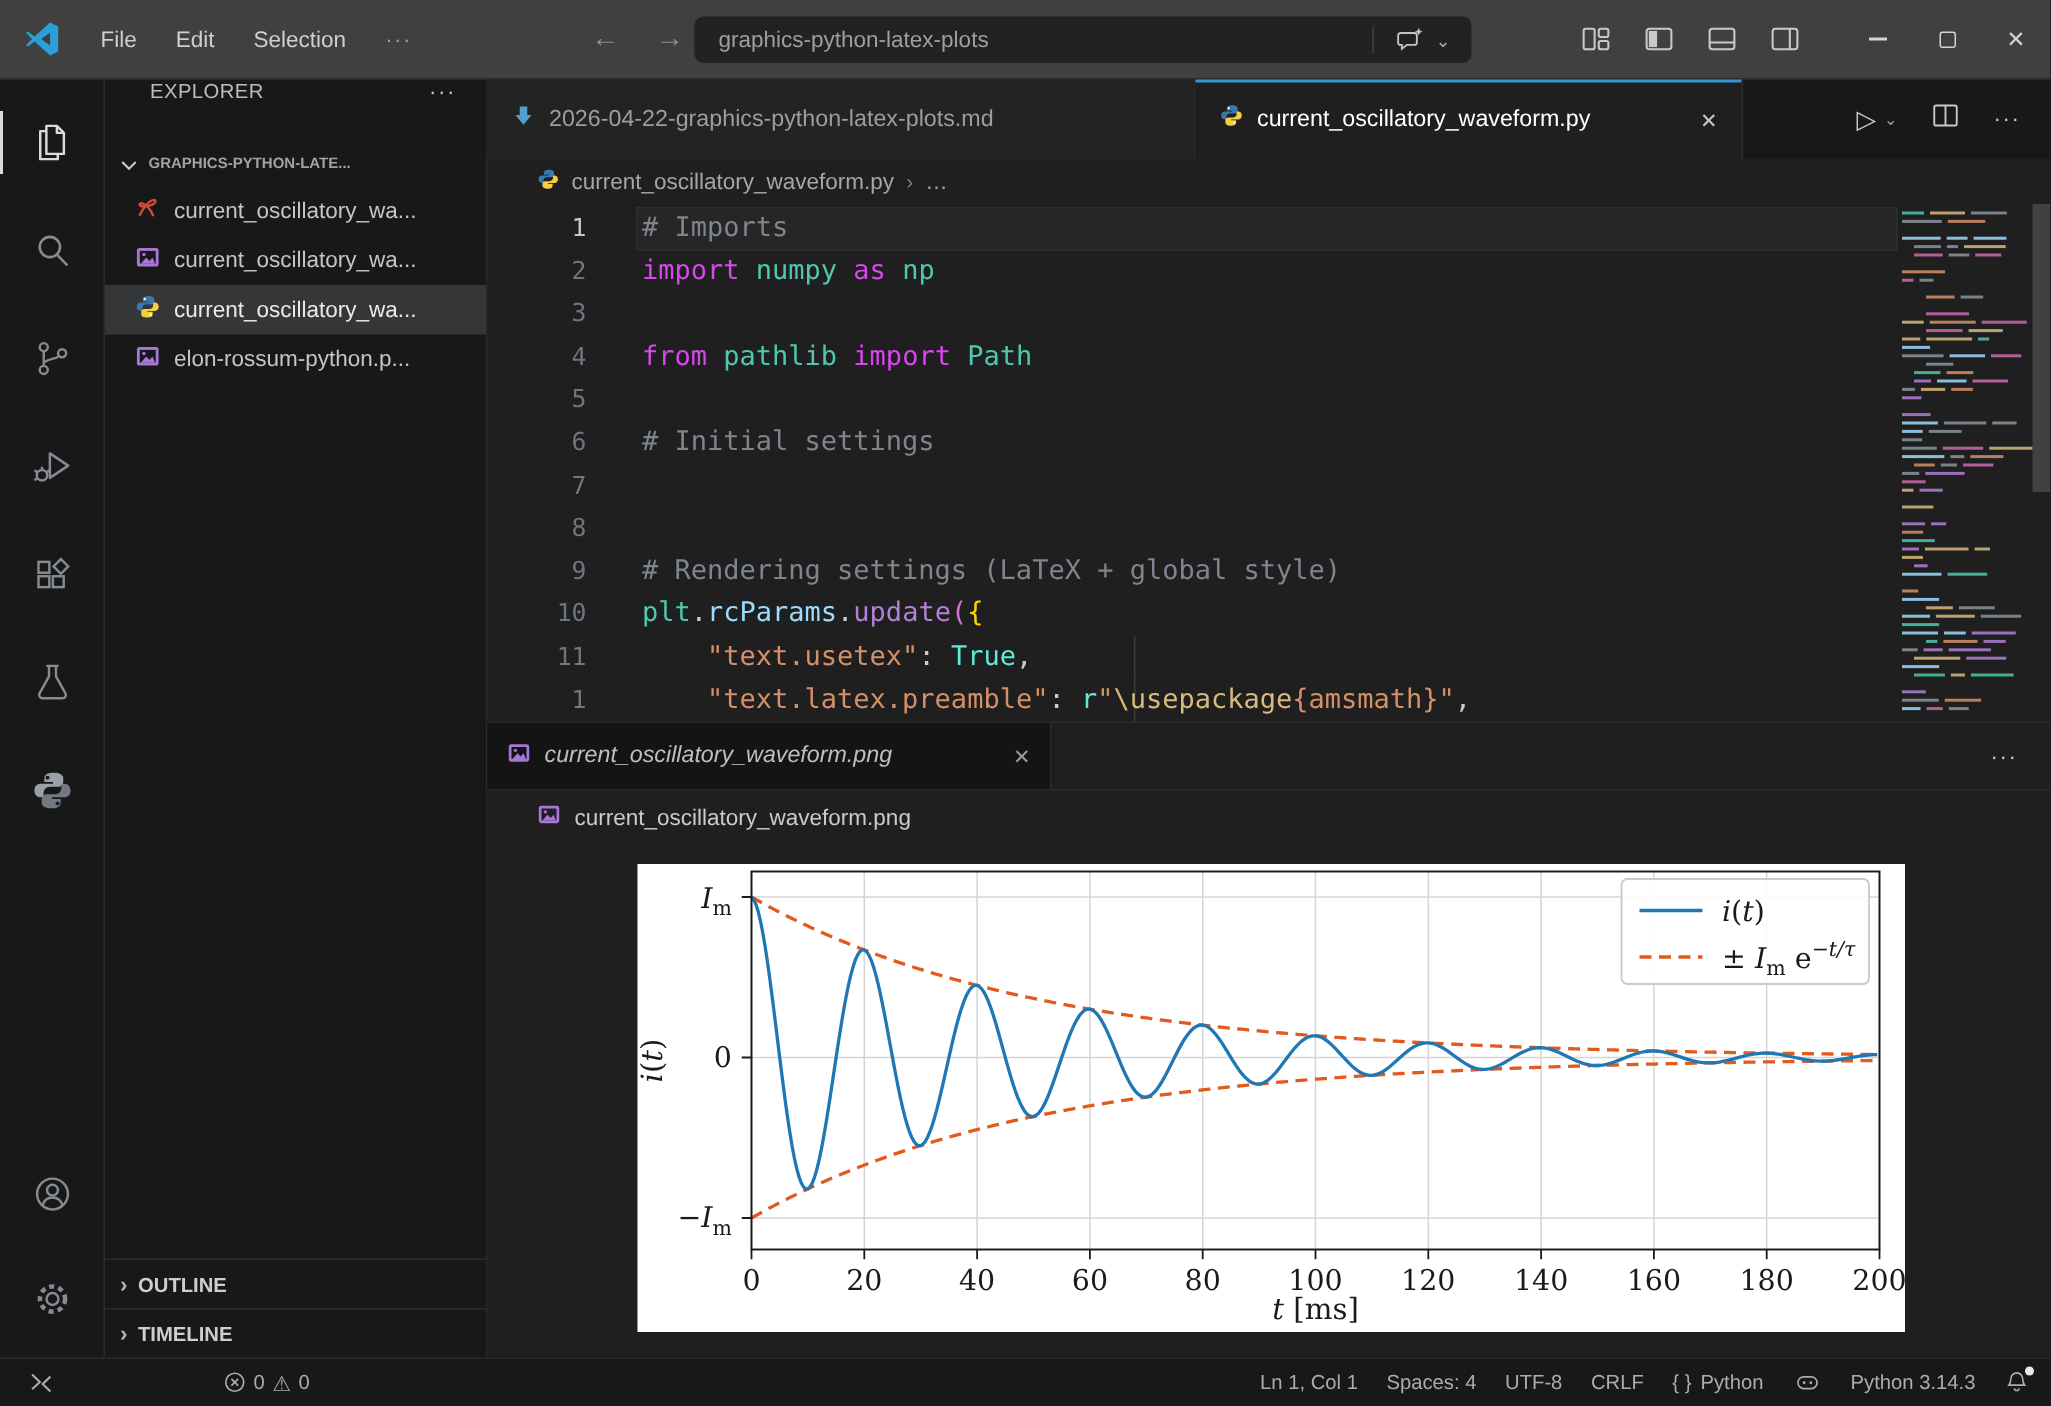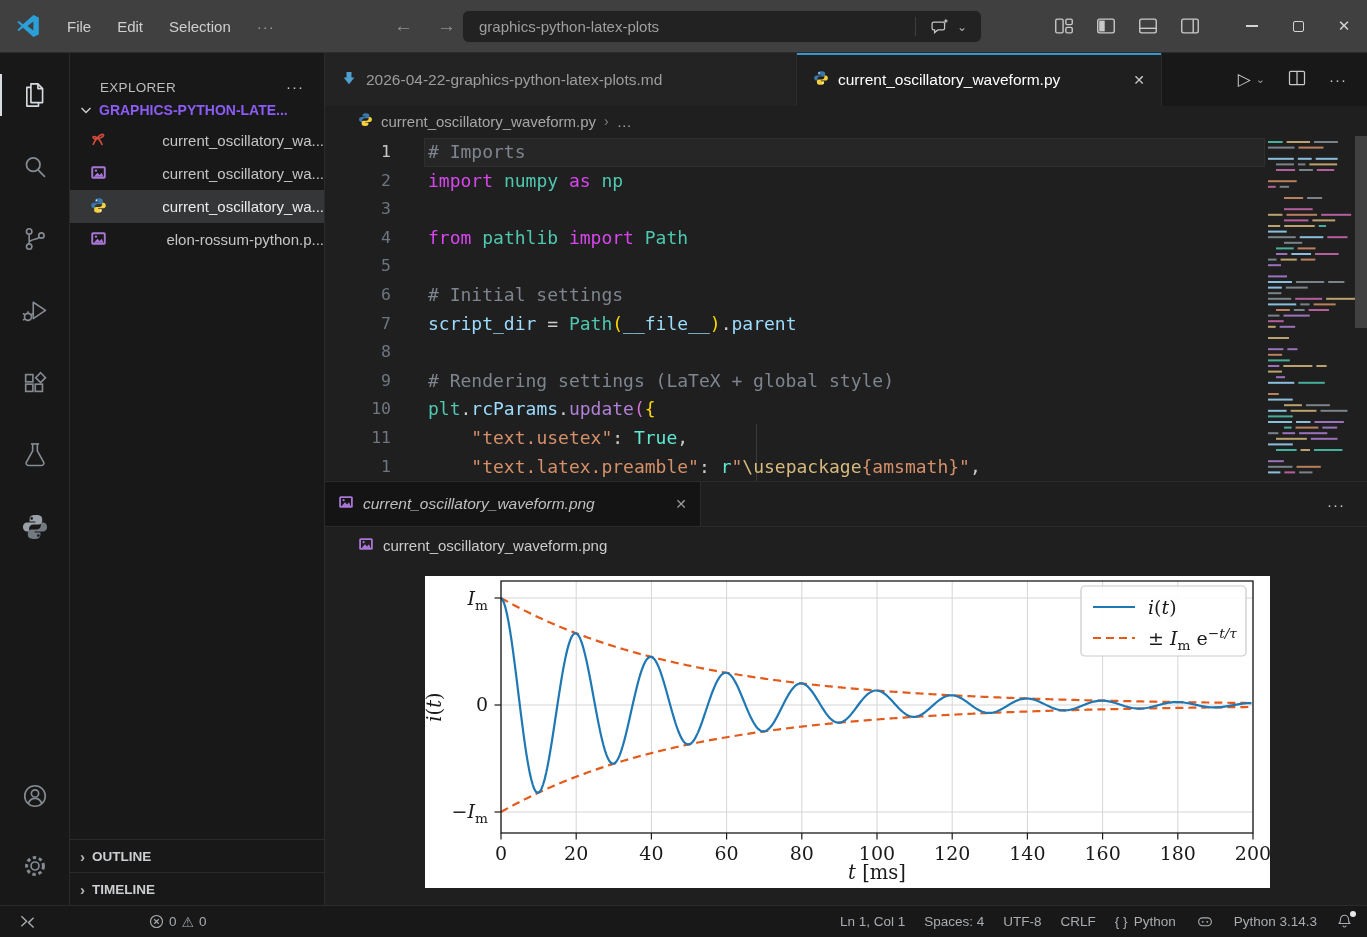--- a/index.html
+++ b/index.html
@@ -31,24 +31,24 @@
 
   .activitybar { width:70px; background:#181818; border-right:1px solid #2b2b2b; display:flex; flex-direction:column; align-items:center; padding-top:6px; flex:none; }
   .ab-item { width:70px; height:72px; display:flex; align-items:center; justify-content:center; color:#858b93; position:relative; }
   .ab-item.active { color:#d8dbe0; }
   .ab-item.active::before { content:""; position:absolute; left:0; top:15px; height:42px; width:2px; background:#d8dbe0; }
   .ab-bottom { margin-top:auto; width:70px; display:flex; flex-direction:column; align-items:center; padding-bottom:4px; }
   .ab-bottom .ab-item { height:70px; }
 
   
   .sidebar { width:255px; background:#181818; border-right:1px solid #2b2b2b; display:flex; flex-direction:column; flex:none; }
-  .sb-header { height:42px; display:flex; align-items:flex-end; padding:0 20px 0 30px; color:#bcbcbc; font-size:13.5px; letter-spacing:.3px; }
+  .sb-header { height:42px; display:flex; align-items:flex-start; padding:0 20px 0 30px; color:#bcbcbc; font-size:13.5px; letter-spacing:.3px; }
   .sb-header .dots { margin-left:auto; color:#c5c5c5; font-size:15px; letter-spacing:1px; }
-  .sb-project { height:29px; display:flex; align-items:center; gap:5px; padding-left:8px; font-weight:bold; color:#8b5cf6; font-size:14px; white-space:nowrap; overflow:hidden; }
-  .sb-file { height:33px; display:flex; align-items:center; gap:9px; padding-left:20px; color:#c5c5c5; font-size:15px; white-space:nowrap; overflow:hidden;justify-content:space-between; }
+  .sb-project { height:29px; display:flex; align-items:center; gap:5px; padding-left:8px; font-weight:bold; color:#a3a3a3; font-size:10px; white-space:nowrap; overflow:hidden; }
+  .sb-file { height:33px; display:flex; align-items:center; gap:9px; padding-left:20px; color:#c5c5c5; font-size:15px; white-space:nowrap; overflow:hidden; }
   .sb-file.selected { background:#343638; color:#eaeaea; }
   .sb-file svg { flex:none; }
   .sb-bottom { margin-top:auto; }
   .sb-section { height:33px; display:flex; align-items:center; gap:7px; padding-left:10px; border-top:1px solid #2b2b2b; font-weight:bold; color:#ccced2; font-size:13.5px; }
   .sb-chev { color:#b5b5b5; font-size:15px; }
 
   
   .editorcol { flex:1; display:flex; flex-direction:column; min-width:0; background:#1f1f1f; }
 
   .tabbar { height:53px; background:#181818; display:flex; align-items:stretch; flex:none; }
@@ -346,21 +346,21 @@
     </div>
 
     <div class="code-area">
       <div id="code-lines">
           <div class="code-line current"><div class="hl"></div><span class="ln">1</span><span class="code-text"><span class="tk-cm"># Imports</span></span></div>
           <div class="code-line"><span class="ln">2</span><span class="code-text"><span class="tk-kw">import</span><span class="tk-pl"> </span><span class="tk-mod">numpy</span><span class="tk-pl"> </span><span class="tk-kw">as</span><span class="tk-pl"> </span><span class="tk-mod">np</span></span></div>
           <div class="code-line"><span class="ln">3</span></div>
           <div class="code-line"><span class="ln">4</span><span class="code-text"><span class="tk-kw">from</span><span class="tk-pl"> </span><span class="tk-mod">pathlib</span><span class="tk-pl"> </span><span class="tk-kw">import</span><span class="tk-pl"> </span><span class="tk-mod">Path</span></span></div>
           <div class="code-line"><span class="ln">5</span><span class="code-text"></span></div>
           <div class="code-line"><span class="ln">6</span><span class="code-text"><span class="tk-cm"># Initial settings</span></span></div>
-          <div class="code-line"><span class="ln">7</span><span class="code-text"><span class="tk-var">script_dir</span><span class="tk-pl"> = </span><span class="tk-mod">Path</span><span class="tk-b1">(</span><span class="tk-var">__file__</span><span class="tk-b1">)</span><span class="tk-pl">.</span><span class="tk-var">parent</span></span></div>
+          <div class="code-line"><span class="ln">7</span></div>
           <div class="code-line"><span class="ln">8</span><span class="code-text"></span></div>
           <div class="code-line"><span class="ln">9</span><span class="code-text"><span class="tk-cm"># Rendering settings (LaTeX + global style)</span></span></div>
           <div class="code-line"><span class="ln">10</span><span class="code-text"><span class="tk-mod">plt</span><span class="tk-pl">.</span><span class="tk-var">rcParams</span><span class="tk-pl">.</span><span class="tk-fn">update</span><span class="tk-b2">(</span><span class="tk-b1">{</span></span></div>
           <div class="code-line"><div class="guide"></div><span class="ln">11</span><span class="code-text"><span class="tk-pl">    </span><span class="tk-str">"text.usetex"</span><span class="tk-pl">: </span><span class="tk-kc">True</span><span class="tk-pl">,</span></span></div>
           <div class="code-line"><div class="guide"></div><span class="ln">1</span><span class="code-text"><span class="tk-pl">    </span><span class="tk-str">"text.latex.preamble"</span><span class="tk-pl">: </span><span class="tk-kc">r</span><span class="tk-str">"</span><span class="tk-esc">\usepackage</span><span class="tk-str">{amsmath}"</span><span class="tk-pl">,</span></span></div>
         </div>
       <div class="minimap"><svg id="minimap-svg" width="90" height="343">
             <rect x="3" y="3" width="14.66589641571045" height="2" fill="#4ec9b0" opacity="0.85"></rect>
             <rect x="21.66589641571045" y="3" width="23.351710319519043" height="2" fill="#d7ba7d" opacity="0.85"></rect>
             <rect x="49.01760673522949" y="3" width="23.889513969421387" height="2" fill="#8b949e" opacity="0.85"></rect>

